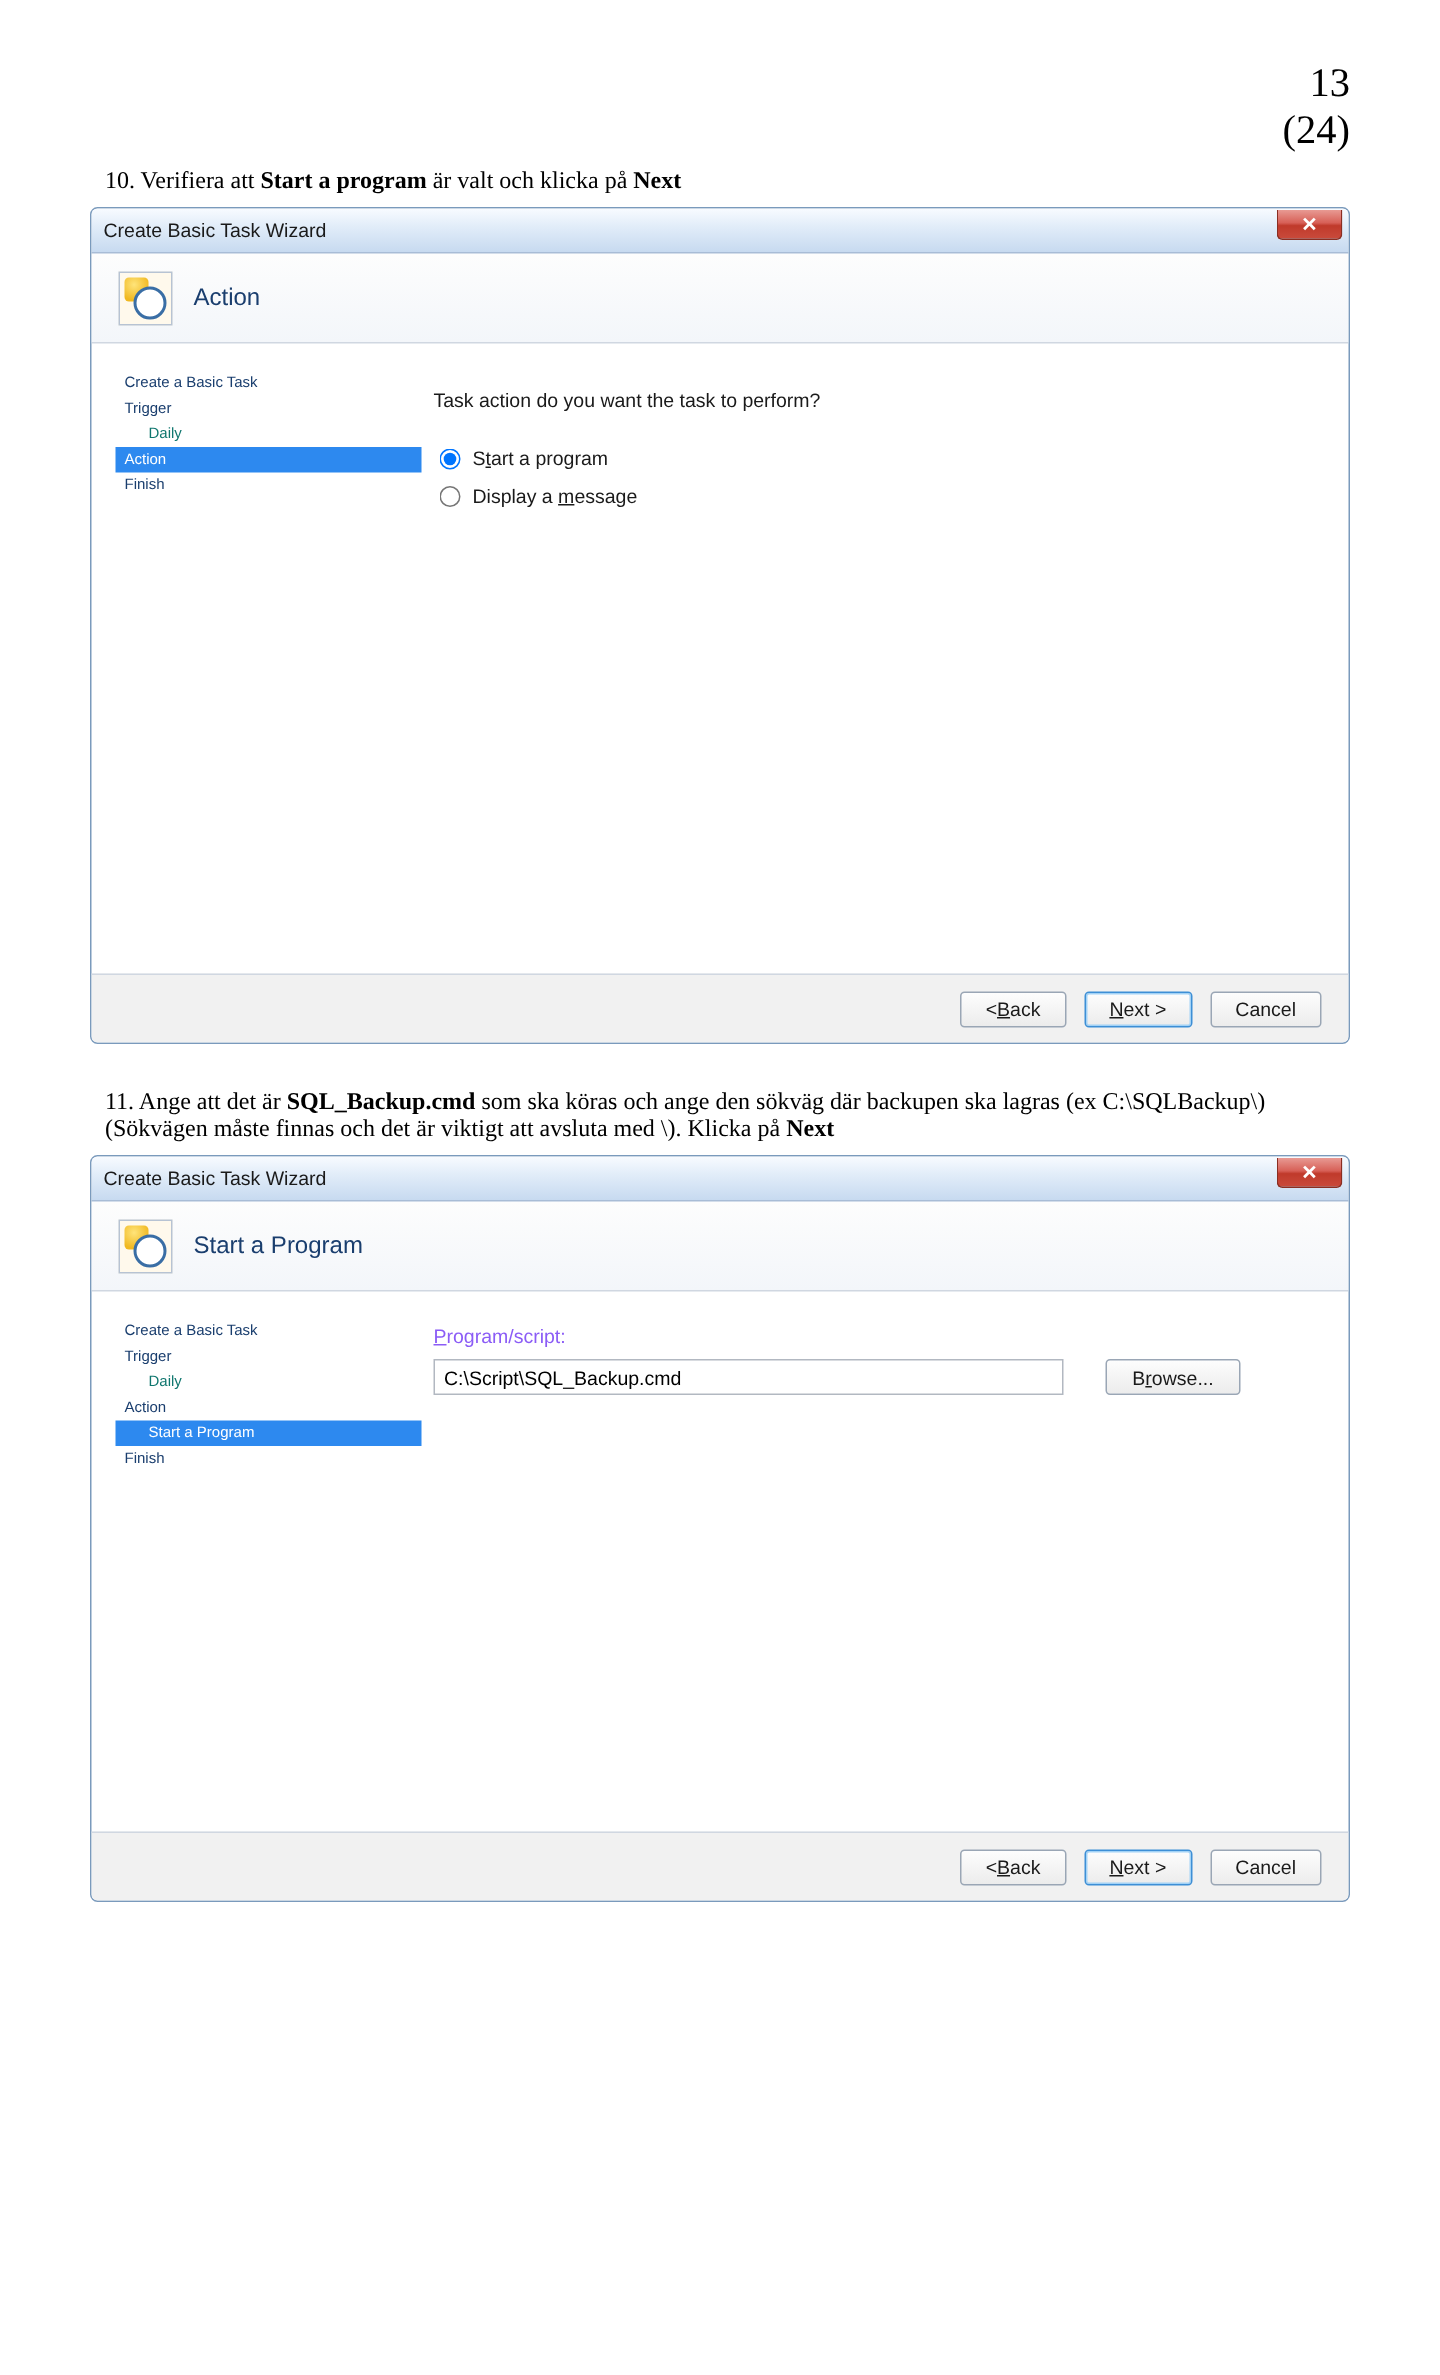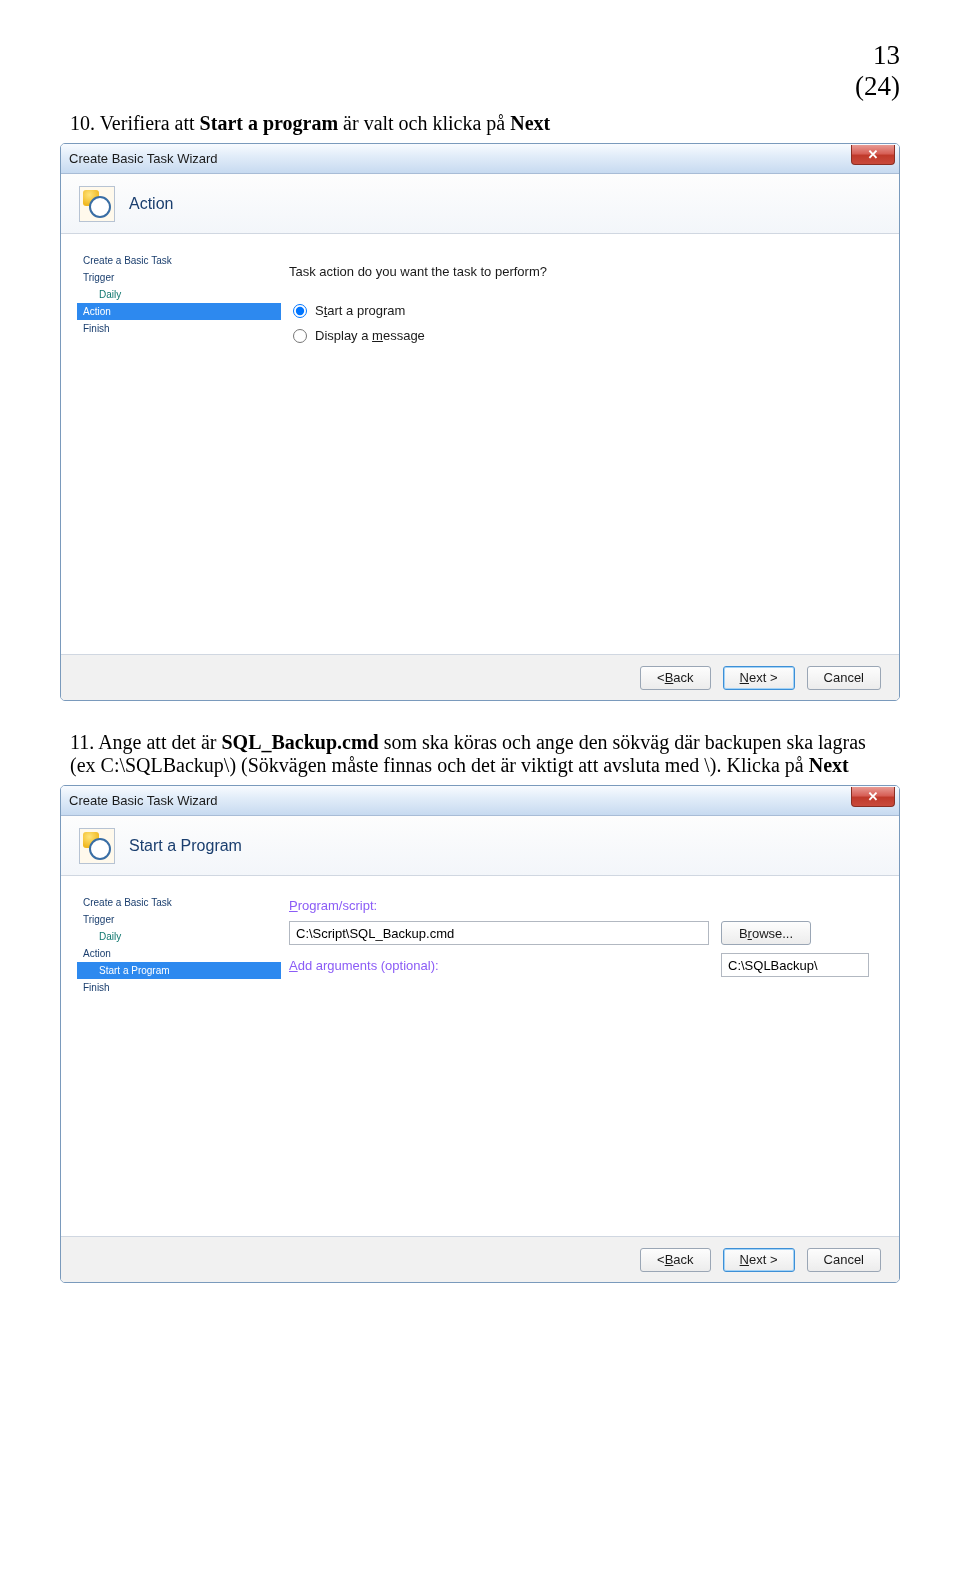--- a/index.html
+++ b/index.html
@@ -1,19 +1,19 @@
 <!DOCTYPE html>
 <html><head>
   <meta charset="utf-8">
   <style>
     * { box-sizing: border-box; margin: 0; padding: 0; }
     body { font-family: "Times New Roman", serif; background: #fff; width: 960px; }
     .page { padding: 40px 60px 0 60px; }
     .page-num { text-align: right; font-size: 27px; margin-bottom: 8px; }
-    .instruction { font-size: 20px; margin: 10px 4px 8px 10px; }
+    .instruction { font-size: 16px; margin: 10px 4px 8px 10px; }
     .bold { font-weight: bold; }
     .indent { padding-left: 44px; }
 
     .wizard-window {
       border: 1px solid #7a9abc;
       border-radius: 5px;
       overflow: hidden;
       background: #fff;
       margin-bottom: 30px;
       font-family: "Segoe UI", Tahoma, sans-serif;
@@ -116,21 +116,21 @@
       height: 46px;
       display: flex;
       align-items: center;
       justify-content: flex-end;
       gap: 12px;
       padding-right: 18px;
     }
 
     .two-col-form .row { display: flex; align-items: center; margin-bottom: 8px; }
     .two-col-form .lbl { width: 210px; }
-    .two-col-form .field { flex: 1; display: flex; gap: 12px; align-items: center; }
+    .two-col-form .field { flex: 1; display: flex; gap: 28px; align-items: center; }
   </style>
 </head>
 <body>
 <div class="page">
 
 <div class="page-num">
   <span>13</span><br>
   <span>(24)</span>
 </div>
 
@@ -218,26 +218,20 @@
       <div class="row">
         <div class="field">
           <input type="text" class="text-input wide" value="C:\Script\SQL_Backup.cmd" style="">
           <button class="btn" style="width:90px;">
                 <span>B</span>
                 <u>r</u>
                 <span>owse...</span>
               </button>
         </div>
       </div>
-      <div class="row">
-        <div class="lbl form-label"><u>A</u><span>dd arguments (optional):</span></div>
-        <div class="field" style="justify-content:flex-end;">
-          <input type="text" class="text-input short" value="C:\SQLBackup\" style="">
-        </div>
-      </div>
     </div>
   </div>
   <div class="wizard-footer">
     <button class="btn">
           <span>&lt; </span>
           <u>B</u>
           <span>ack</span>
         </button>
     <button class="btn primary">
           <u>N</u>

